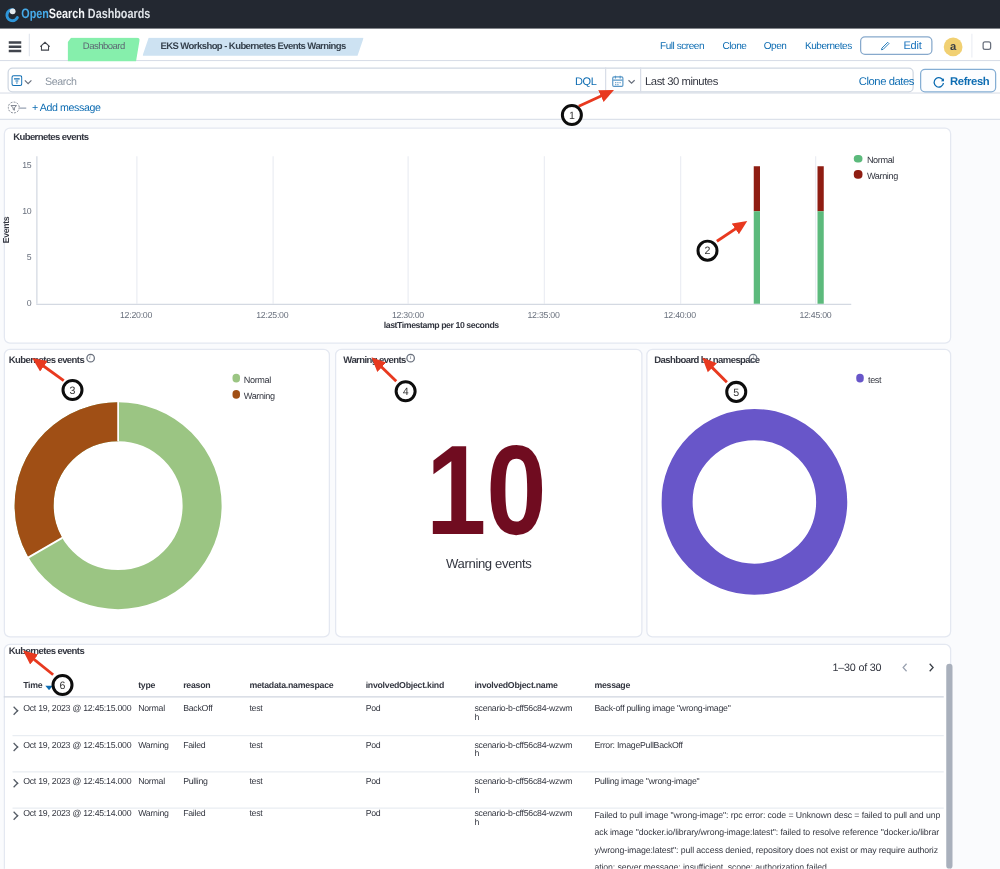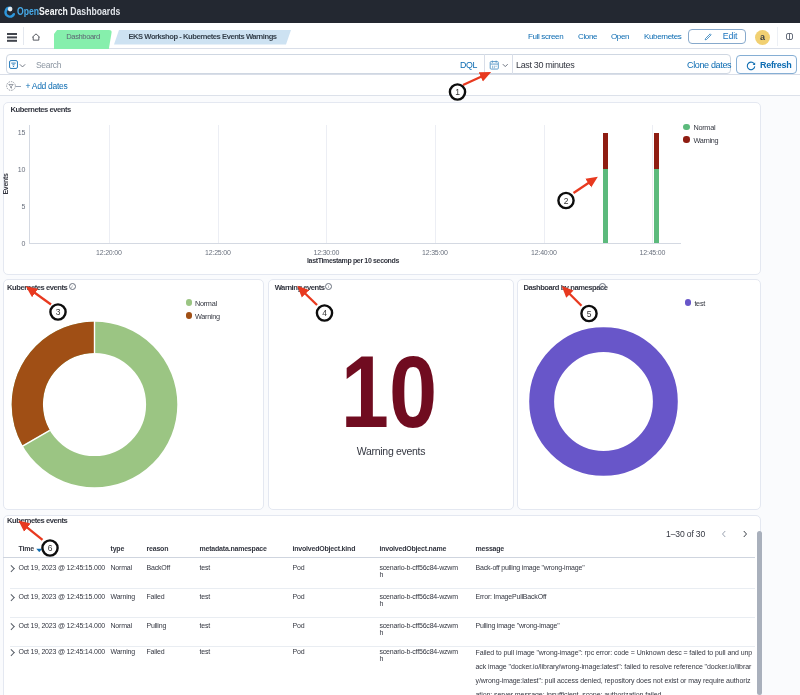--- a/index.html
+++ b/index.html
@@ -125,21 +125,21 @@
     </svg>
     <span>Refresh</span>
   </div>
 
 <div id="filterrow"></div>
 <svg class="abs" style="left:6px;top:80.5px" width="10" height="10" viewBox="0 0 16 16">
     <circle cx="8" cy="8" r="7" fill="none" stroke="#69707d" stroke-width="1.1" stroke-dasharray="2.4 1.6"></circle>
     <path d="M4.5 5.5h7l-2.7 3v3l-1.6-1v-2z" fill="none" stroke="#69707d" stroke-width="1.1"></path>
   </svg>
 <div id="fdash"></div>
-<div id="addfilter">+ Add dates</div>
+<div id="addfilter">+ Add message</div>
 
 <div class="panel" id="pmain"></div>
 <div class="panel" id="p1"></div>
 <div class="panel" id="p2"></div>
 <div class="panel" id="p3"></div>
 <div class="panel" id="p4"></div>
 
 <div class="ptitle" style="left:10.5px;top:104.5px">Kubernetes events</div>
 <div class="abs" style="left:-9px;top:179px;width:30px;height:10px;line-height:10px;text-align:center;font-size:7px;font-weight:bold;color:#343741;transform:rotate(-90deg);transform-origin:center;white-space:nowrap;letter-spacing:-0.3px">Events</div>
 <div class="ylab" style="left:11px;top:128.5px">15</div>

